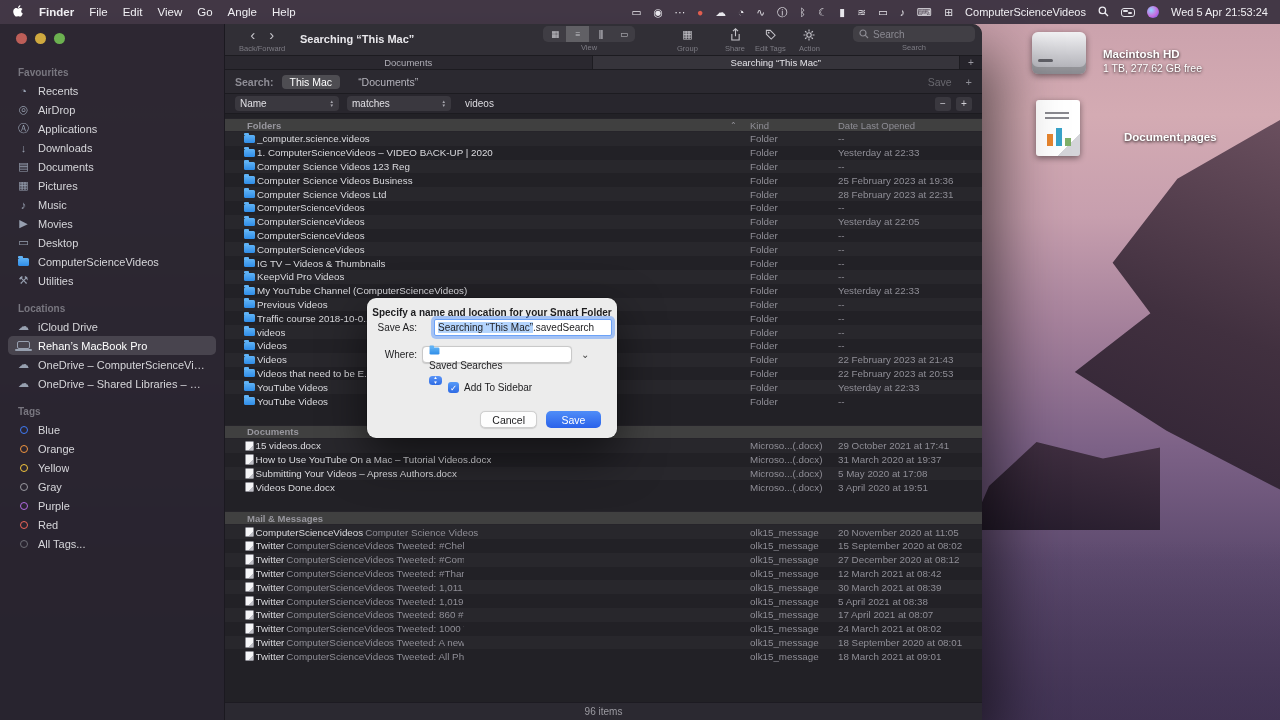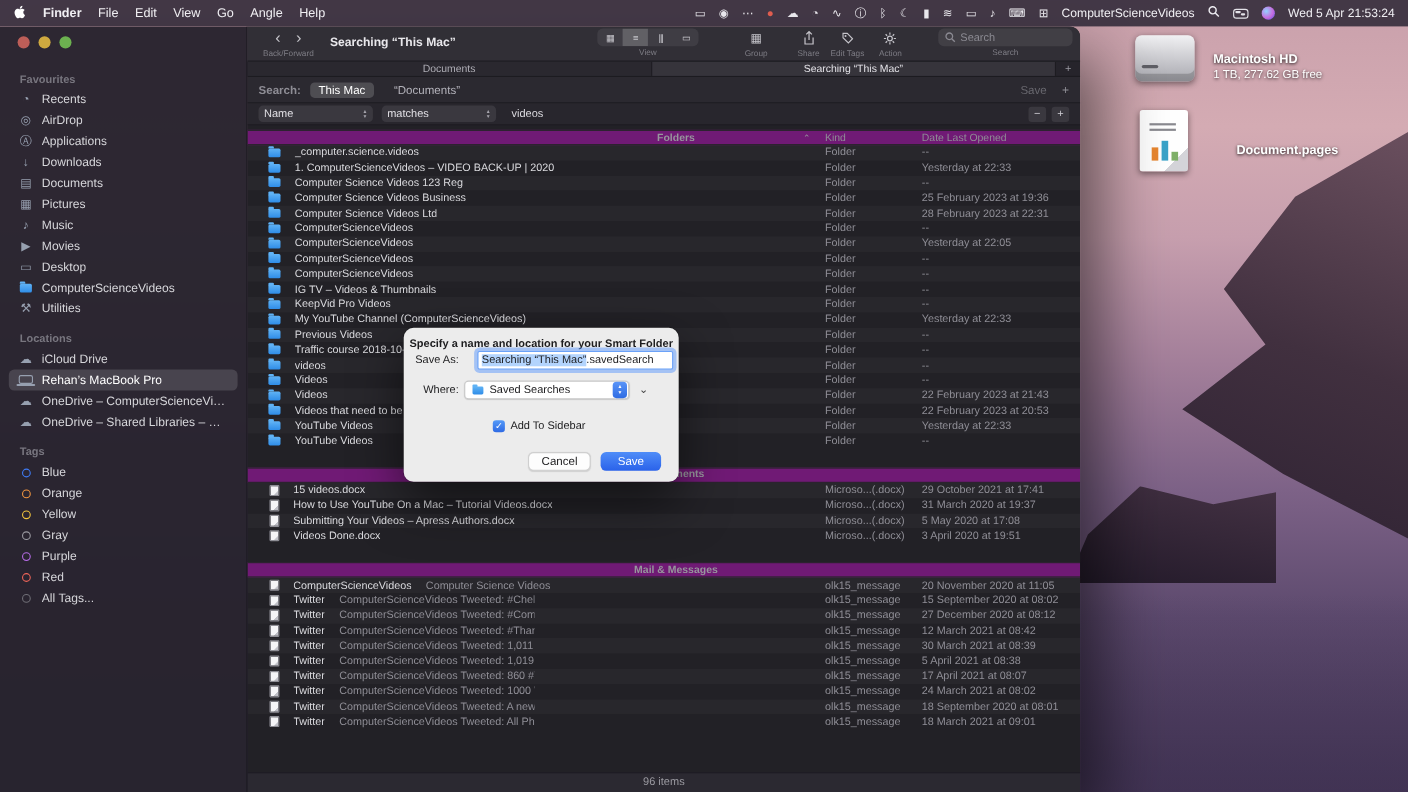--- a/index.html
+++ b/index.html
@@ -130,28 +130,28 @@
   .pp-arrows { margin-left:auto; display:flex; flex-direction:column; line-height:3.4px; }
   .pp-arrows i { font-style:normal; font-size:4.5px; color:#a7a6ae; }
   .crit-value { font-size:10px; color:#dcdbe0; margin-left:6px; }
   .crit-right { margin-left:auto; display:flex; gap:5px; }
   .cbtn { width:16px; height:14px; background:#3a383f; border-radius:3px; color:#cfced4;
     font-size:10px; display:flex; align-items:center; justify-content:center; }
 
   
   .list { flex:1; overflow:hidden; padding-top:4px; background:#222126; }
   .section.gap { margin-top:17px; }
-  .sec-header { height:14px; background:#701a75; display:flex; align-items:center;
-    padding-left:22px; position:relative; border-top:1px solid #26242a; border-bottom:1px solid #26242a;justify-content:center; }
+  .sec-header { height:14px; background:#404040; display:flex; align-items:center;
+    padding-left:22px; position:relative; border-top:1px solid #26242a; border-bottom:1px solid #26242a; }
   .sec-title { font-size:9.5px; font-weight:bold; color:#97969d; }
   .sec-chevron { position:absolute; left:505px; font-size:8px; color:#97969d; }
   .col { position:absolute; font-size:9.5px; color:#8f8e96; }
   .col.kind { left:525px; }
   .col.date { left:613px; }
-  .row { height:13.8px; display:flex; align-items:center; padding-left:19px; gap:13px; position:relative; }
+  .row { height:13.8px; display:flex; align-items:center; padding-left:19px; gap:2px; position:relative; }
   .row:nth-child(even) { background:rgba(255,255,255,0.03); }
   .r-name { font-size:9.8px; color:#dadade; white-space:nowrap; max-width:300px; overflow:hidden; text-overflow:ellipsis; }
   .r-prev { font-size:9.8px; color:#8f8e96; white-space:nowrap; max-width:178px; overflow:hidden; }
   .r-kind { position:absolute; left:525px; font-size:9.8px; color:#8f8e96; white-space:nowrap; }
   .r-date { position:absolute; left:613px; font-size:9.8px; color:#8f8e96; white-space:nowrap; }
 
   
   .statusbar { height:18px; flex:none; background:#2b2931; border-top:1px solid #1d1b22;
     display:flex; align-items:center; justify-content:center; font-size:10px; color:#9b9aa1; }
 
@@ -162,22 +162,22 @@
   .dlg-title { text-align:center; font-size:10px; font-weight:bold; padding-top:9px; }
   .dlg-row { position:absolute; left:0; right:0; display:flex; align-items:center; }
   .dlg-row.r1 { top:21px;gap:12px; }
   .dlg-row.r2 { top:48px; }
   .dlg-label { width:50px; text-align:right; font-size:10px; flex:none; }
   .dlg-field { margin-left:5px; width:178px; height:17px; background:#fff; border:1px solid #6ba2f8;
     border-radius:2px; box-shadow:0 0 0 3px rgba(77,144,254,0.45); display:flex; align-items:center;
     padding:0 3px; font-size:10px; white-space:nowrap; overflow:hidden; }
   .sel-text { background:#b3d4fd; }
   .dlg-popup { margin-left:5px; width:150px; height:17px; background:#fff; border:0.5px solid #c9c9c9;
-    border-radius:4px; display:flex; align-items:center; gap:5px; padding:0 1px 0 6px;
-    box-shadow:0 0.5px 1px rgba(0,0,0,0.15); }
+    border-radius:4px; display:flex; align-items:flex-start; gap:5px; padding:0 1px 0 6px;
+    box-shadow:0 0.5px 1px rgba(0,0,0,0.15);flex-direction:column; }
   .fi-sm { transform:scale(0.9); }
   .popup-text { font-size:10px; flex:1; }
   .stepper { width:13px; height:15px; border-radius:3.5px; background:linear-gradient(#5a95f8,#2f6ce3);
     display:flex; flex-direction:column; align-items:center; justify-content:center; }
   .stepper i { font-style:normal; font-size:4.5px; color:#fff; line-height:4.6px; }
   .dlg-chevron { margin-left:9px; font-size:10px; color:#444; line-height:6px; }
   .dlg-check-row { position:absolute; top:84px; left:81px; display:flex; align-items:center; gap:5px; }
   .checkbox { width:11px; height:11px; border-radius:3px; background:linear-gradient(#559af8,#2e6ae4);
     color:#fff; font-size:8.5px; display:flex; align-items:center; justify-content:center; }
   .check-label { font-size:10px; }

